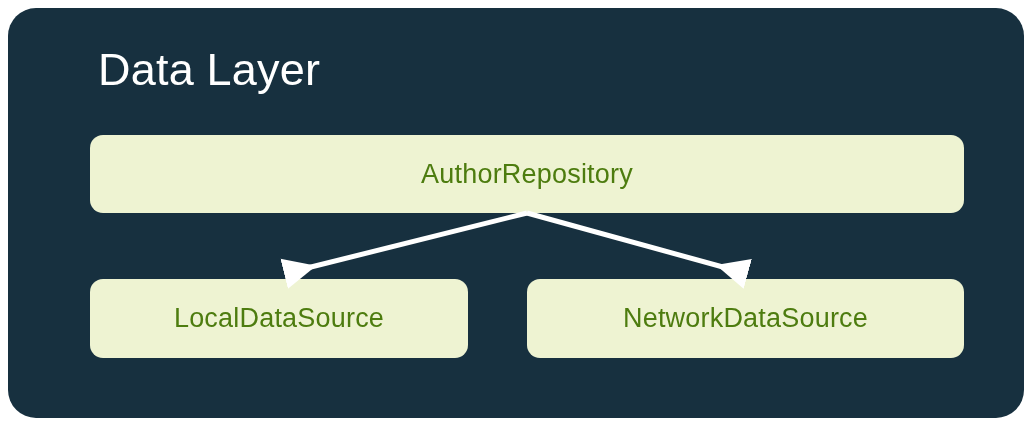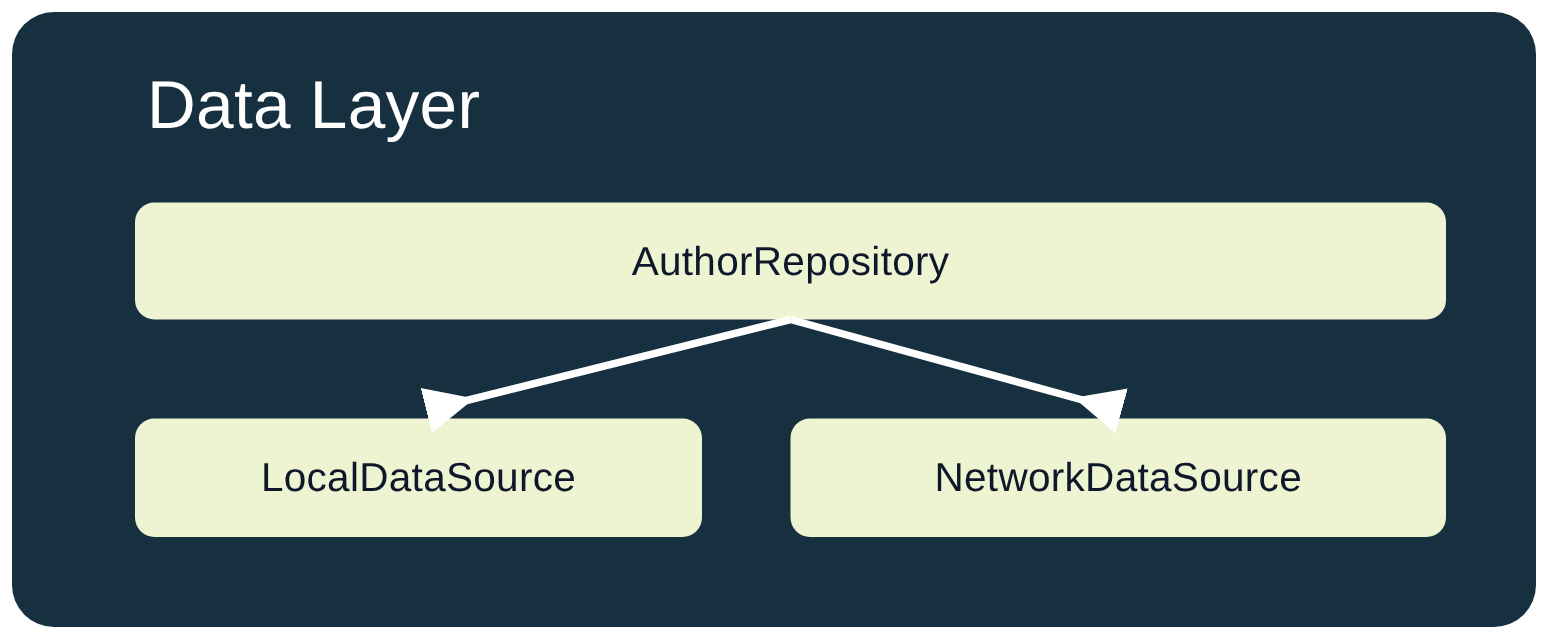--- a/index.html
+++ b/index.html
@@ -46,21 +46,21 @@
     background: #EEF3D2;
     border-radius: 13px;
     display: flex;
     align-items: center;
     justify-content: center;
     box-sizing: border-box;
   }
   .node-label {
     font-size: 27px;
     font-weight: 400;
-    color: #0f172a;
+    color: #4d7c0f;
     letter-spacing: 0.2px;
     white-space: nowrap;
   }
   #node-repository {
     left: 90px;
     top: 135px;
     width: 874px;
     height: 78px;
   }
   #node-local {

